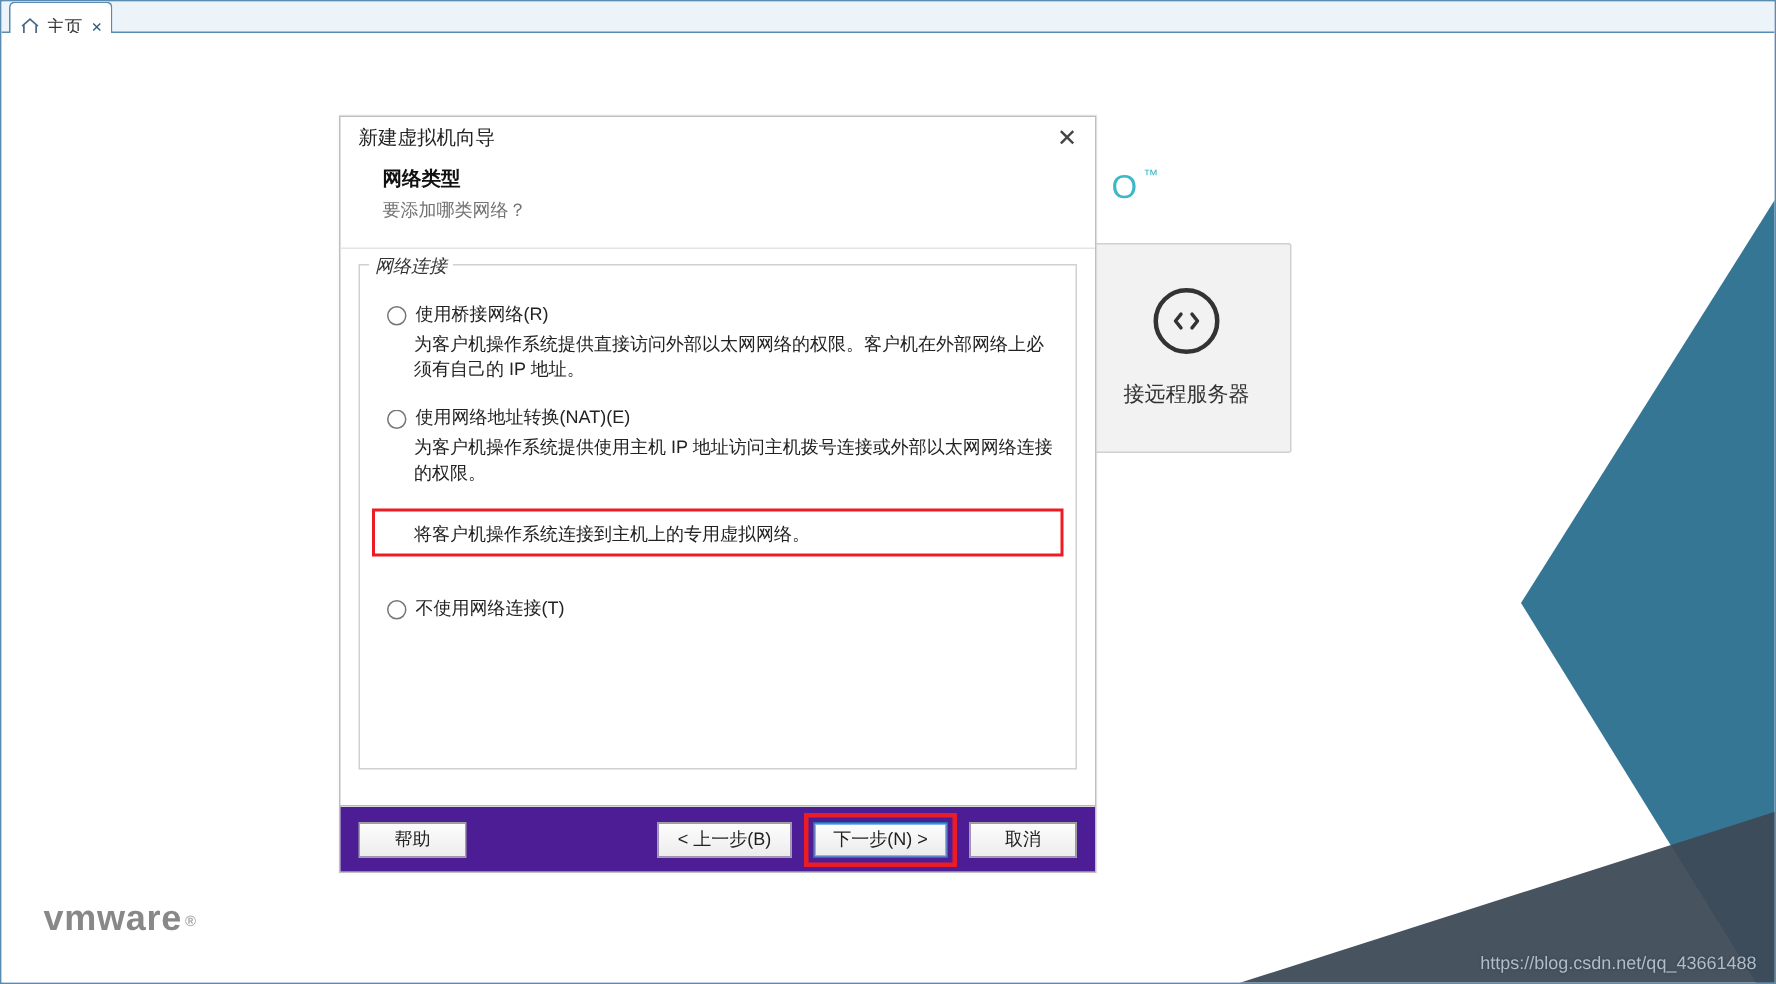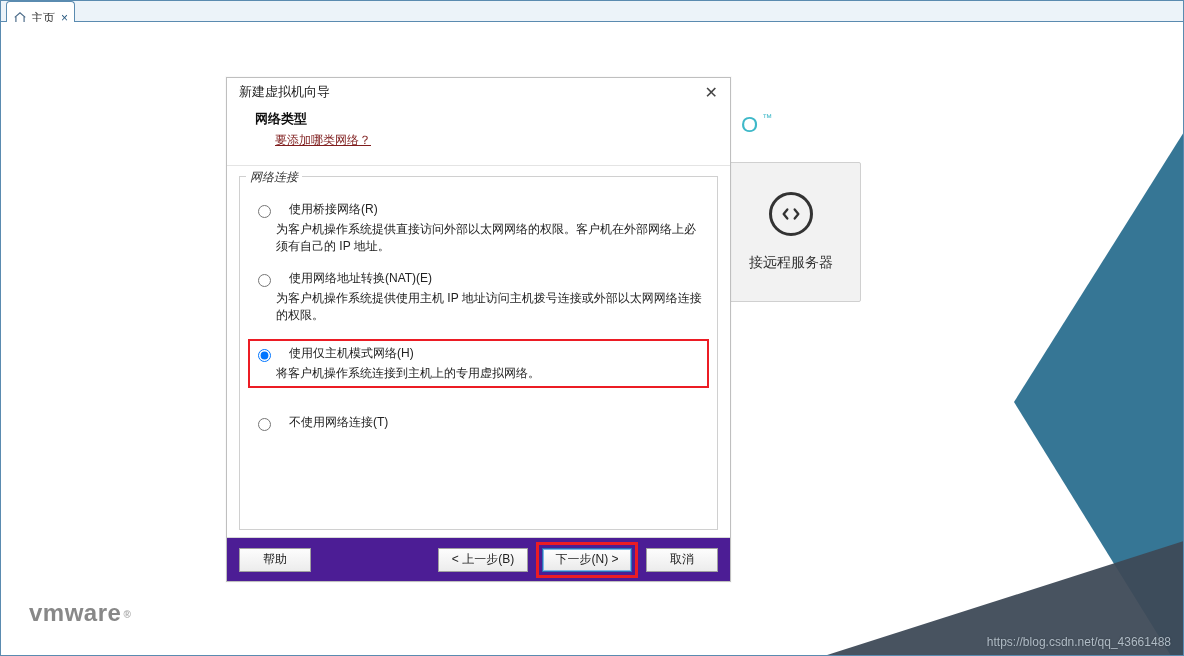--- a/index.html
+++ b/index.html
@@ -102,21 +102,21 @@
     color:#222;
   }
   .dlg-close { font-size:16px; color:#444; cursor:pointer; padding:0 4px; }
 
   .dlg-subhead {
     padding: 4px 28px 4px 28px;
     border-bottom:1px solid #e4e4e4;
     height:60px;
   }
   .dlg-subhead .h1 { font-weight:bold; font-size:13px; color:#111; }
-  .dlg-subhead .h2 { font-size:12px; color:#7f1d1d; margin-left:20px; margin-top:4px;text-decoration:underline; }
+  .dlg-subhead .h2 { font-size:12px; color:#737373; margin-top:4px; }
 
   .dlg-body {
     padding: 10px 12px 0 12px;
   }
   .groupbox {
     border:1px solid #d0d0d0;
     padding: 14px 14px 10px 14px;
     position:relative;
   }
   .groupbox .legend {
@@ -124,22 +124,22 @@
     top:-8px; left:6px;
     background:#fff;
     padding:0 4px;
     font-size:12px;
     color:#333;
     font-style:italic;
   }
 
   .radio-row {
     display:flex;
-    align-items:flex-end;
-    gap:18px;
+    align-items:center;
+    gap:6px;
     padding-left:4px;
   }
   .radio-outer {
     margin-top:10px;
   }
   .radio-outer .label { font-size:12px; color:#222; }
   .radio-outer .desc {
     font-size:12px;
     color:#222;
     margin-left:22px;
@@ -284,24 +284,20 @@
 
         <div class="radio-outer" style="margin-top:14px;">
           <label class="radio-row">
             <input type="radio" name="net" style="">
             <span class="label">使用网络地址转换(NAT)(E)</span>
           </label>
           <div class="desc">为客户机操作系统提供使用主机 IP 地址访问主机拨号连接或外部以太网网络连接的权限。</div>
         </div>
 
         <div class="radio-outer highlight-red" style="margin-top:14px;">
-          <label class="radio-row">
-            <input type="radio" name="net" checked="" style="">
-            <span class="label">使用仅主机模式网络(H)</span>
-          </label>
           <div class="desc">将客户机操作系统连接到主机上的专用虚拟网络。</div>
         </div>
 
         <div class="radio-outer" style="margin-top:26px; margin-bottom:88px;">
           <label class="radio-row">
             <input type="radio" name="net" style="">
             <span class="label">不使用网络连接(T)</span>
           </label>
         </div>
 

